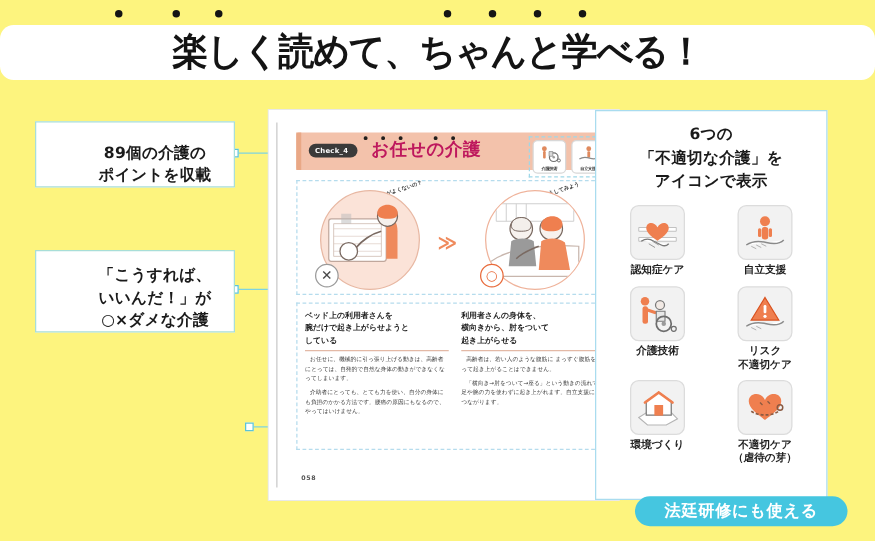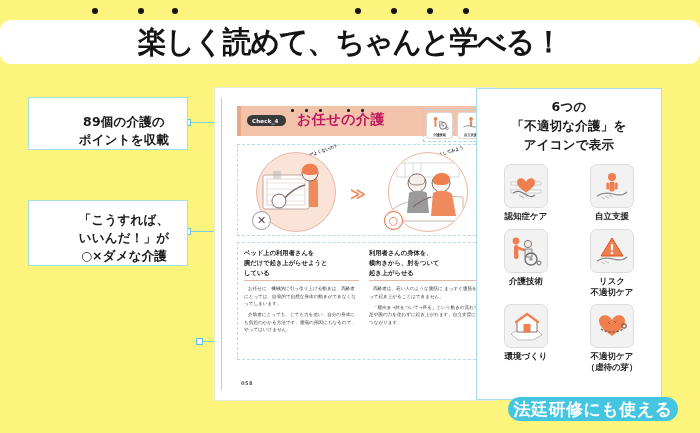--- a/index.html
+++ b/index.html
@@ -145,21 +145,21 @@
   .icon-cap{
     margin-top:3px;font-size:8.5px;font-weight:bold;color:#1f1f1f;text-align:center;
     line-height:1.25;white-space:pre-line;
   }
 
   .pill{
     position:absolute;left:508px;top:397px;width:170px;height:24px;
     background:#45c6e0;border-radius:13px;
     display:flex;align-items:center;justify-content:center;
   }
-  .pill span{font-size:17px;font-weight:bold;color:#ffffff;letter-spacing:0.5px;}
+  .pill span{font-size:13px;font-weight:bold;color:#ffffff;letter-spacing:0.5px;}
 </style>
 </head>
 <body>
 
 <div class="stage">
 
   <div class="title-band">
     <div class="title-text">楽しく読めて、ちゃんと学べる！</div>
   </div>
   <div class="title-dots">

